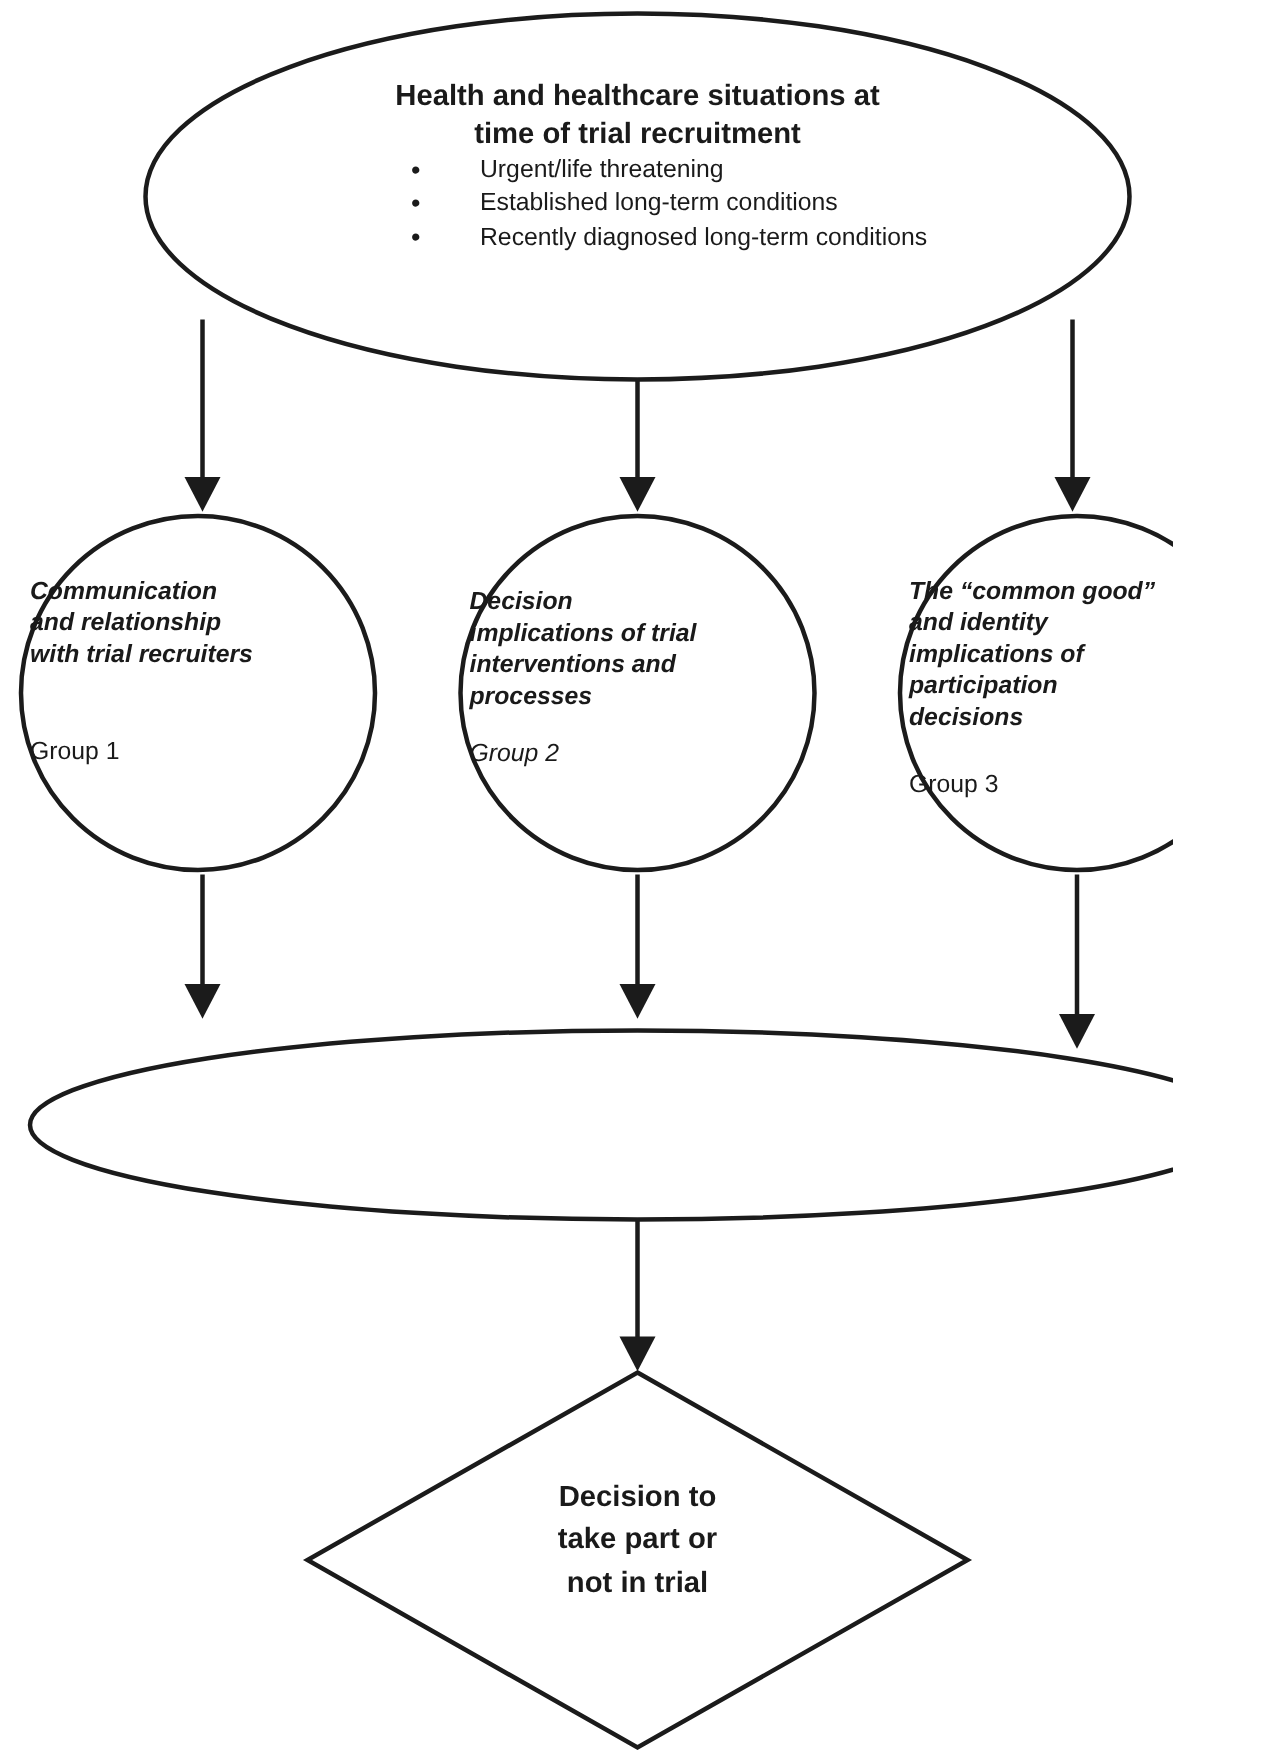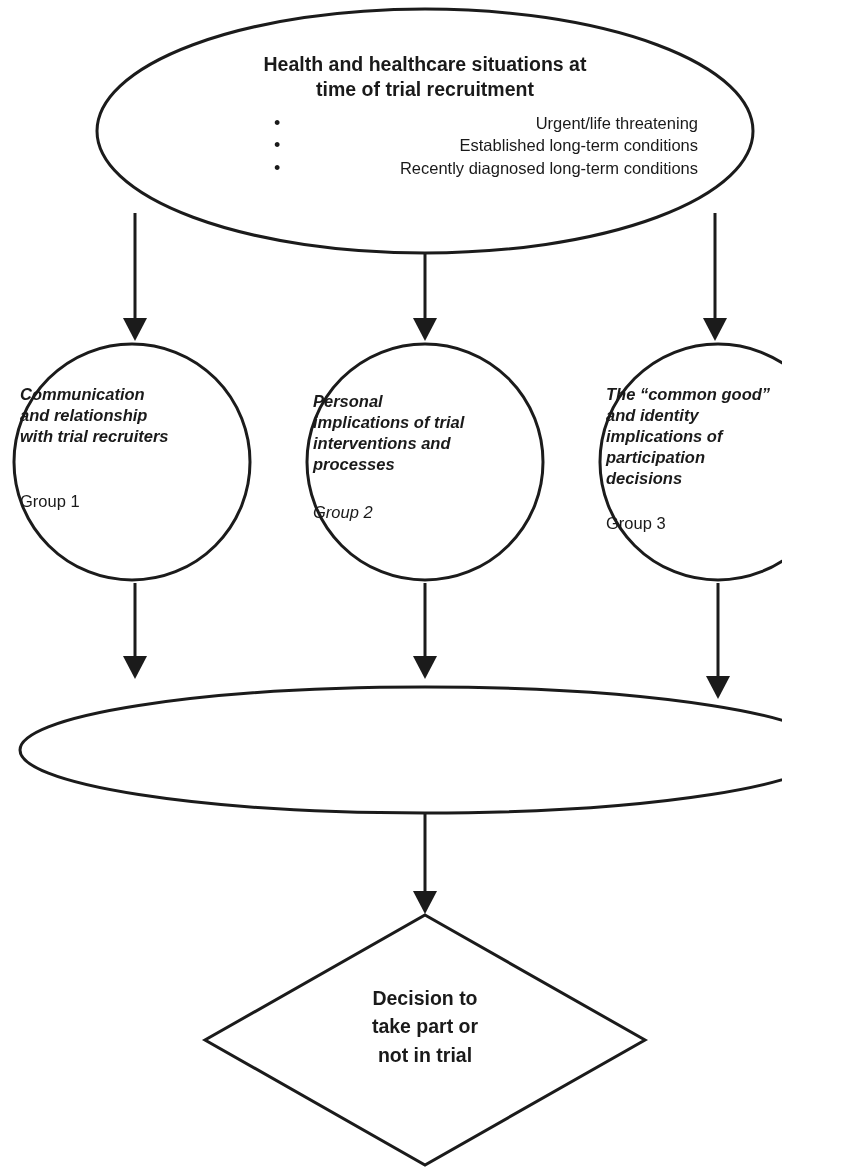--- a/index.html
+++ b/index.html
@@ -46,24 +46,24 @@
     left: 152px;
     top: 52px;
     width: 546px;
   }
   #top-ellipse-text .title {
     font-size: 19.5px;
     font-weight: bold;
     line-height: 1.3;
   }
   #top-ellipse-text ul {
-    margin: 10px 0 0 0;
+    margin: 0 0 0 0;
     padding: 0 0 0 122px;
     list-style: none;
-    text-align: right;
+    text-align: left;
   }
   #top-ellipse-text li {
     position: relative;
     font-size: 16.5px;
     line-height: 1.32;
     padding-left: 46px;
     margin-bottom: 1px;
   }
   #top-ellipse-text li::before {
     content: "\2022";
@@ -88,21 +88,21 @@
     font-size: 16.5px;
     margin-top: 18px;
   }
   .circle-text .group-label.italic {
     font-style: italic;
   }
   #circle1-text { left: 20px; top: 384px; }
   #circle2-text { left: 313px; top: 391px; }
   #circle3-text { left: 606px; top: 384px; }
   #circle1-text .group-label { margin-top: 45px; }
-  #circle2-text .group-label { margin-top: 28px; }
+  #circle2-text .group-label { margin-top: 18px; }
   #circle3-text .group-label { margin-top: 24px; }
   
   #mid-ellipse-text {
     left: 70px;
     top: 696px;
     width: 710px;
     font-size: 19.5px;
     line-height: 1.38;
   }
   
@@ -164,21 +164,21 @@
     <div class="heading">
       <div>Communication</div>
       <div>and relationship</div>
       <div>with trial recruiters</div>
     </div>
     <div class="group-label">Group 1</div>
   </div>
 
   <div class="circle-text" id="circle2-text">
     <div class="heading">
-      <div>Personal</div>
+      <div>Decision</div>
       <div>implications of trial</div>
       <div>interventions and</div>
       <div>processes</div>
     </div>
     <div class="group-label italic">Group 2</div>
   </div>
 
   <div class="circle-text" id="circle3-text">
     <div class="heading">
       <div>The “common good”</div>

